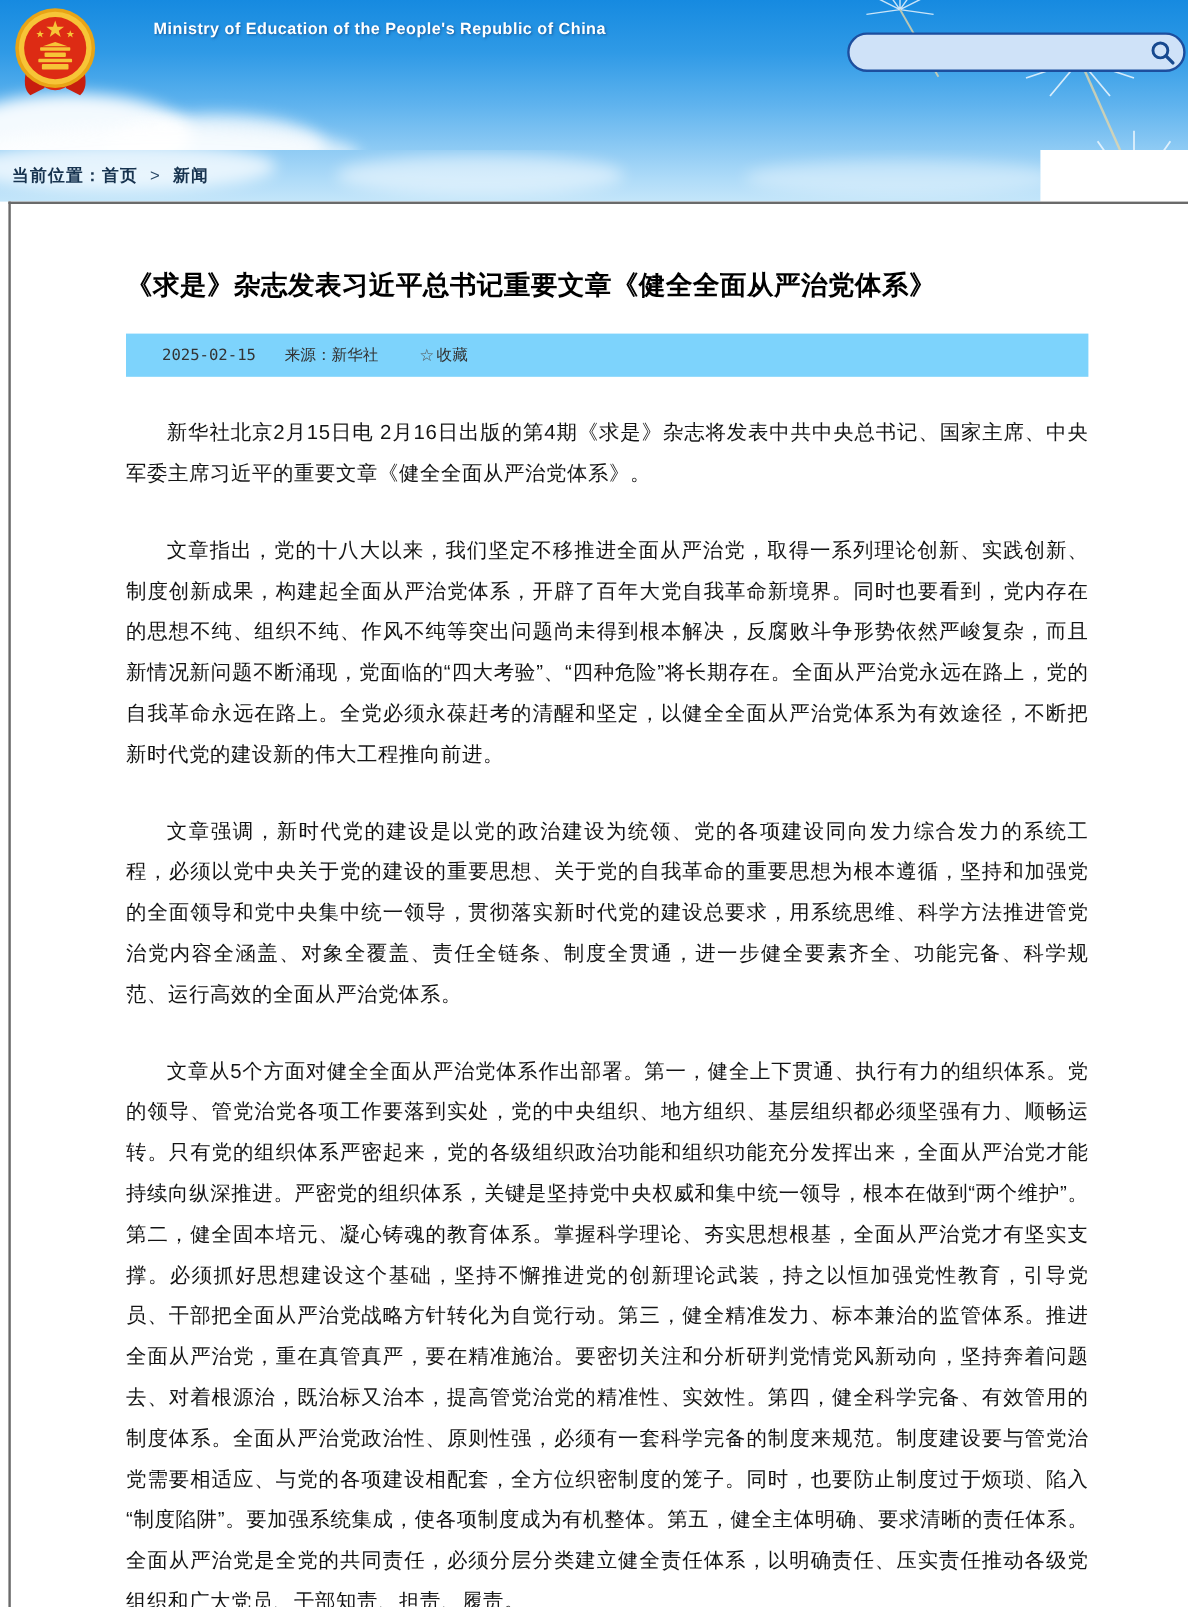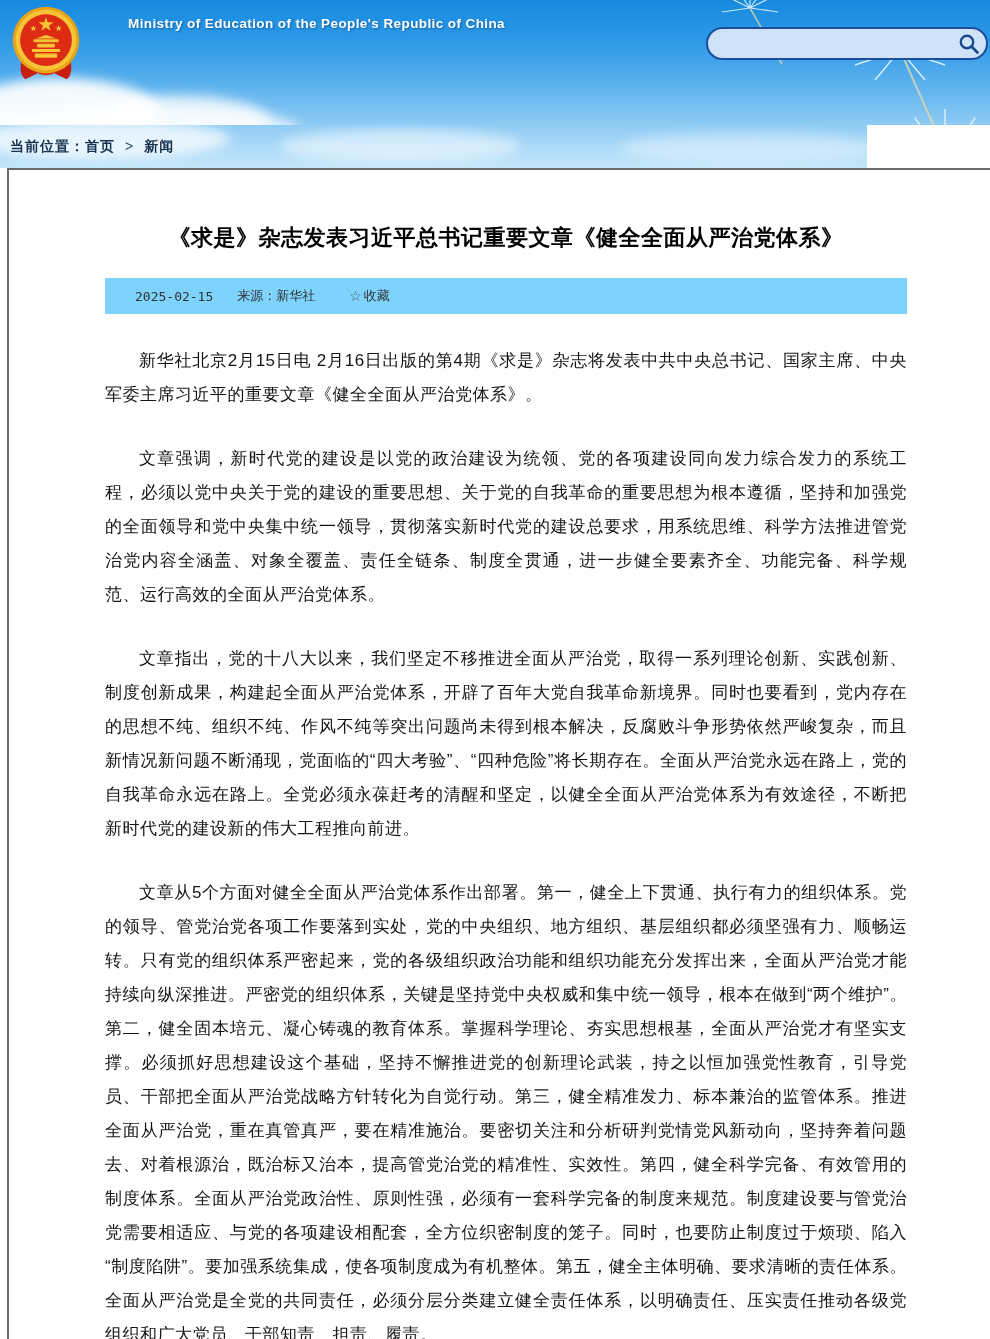--- a/index.html
+++ b/index.html
@@ -61,21 +61,21 @@
   .crumb-sep { margin:0 10px; font-weight:normal; color:#2a4a68; }
 
   
   .content-box {
     position:relative; margin-left:7px; width:983px; min-height:1171px;
     background:#ffffff;
     border-top:2px solid #6a6a6a; border-left:2px solid #6a6a6a;
     padding:52px 83px 40px 96px;
   }
   .article-title {
-    text-align:center; font-size:22px; font-weight:bold; color:#000000;
+    font-size:22px; font-weight:bold; color:#000000;
     line-height:32px; letter-spacing:.5px;
   }
   .meta-bar {
     margin-top:24px; height:36px; background:#7dd3fc;
     display:flex; align-items:center; padding-left:30px;
     font-size:13px; color:#333333;
   }
   .meta-date { font-family:"DejaVu Sans Mono","Liberation Mono",monospace; letter-spacing:0; }
   .meta-source { margin-left:24px; }
   .favorite-btn {
@@ -168,17 +168,17 @@
     <span class="meta-date">2025-02-15</span>
     <span class="meta-source">来源：新华社</span>
     <button class="favorite-btn">
       <span class="favorite-star">☆</span>
       <span>收藏</span>
     </button>
   </div>
 
   <div class="article-body">
       <p>新华社北京2月15日电 2月16日出版的第4期《求是》杂志将发表中共中央总书记、国家主席、中央军委主席习近平的重要文章《健全全面从严治党体系》。</p>
+      <p>文章指出，党的十八大以来，我们坚定不移推进全面从严治党，取得一系列理论创新、实践创新、制度创新成果，构建起全面从严治党体系，开辟了百年大党自我革命新境界。同时也要看到，党内存在的思想不纯、组织不纯、作风不纯等突出问题尚未得到根本解决，反腐败斗争形势依然严峻复杂，而且新情况新问题不断涌现，党面临的“四大考验”、“四种危险”将长期存在。全面从严治党永远在路上，党的自我革命永远在路上。全党必须永葆赶考的清醒和坚定，以健全全面从严治党体系为有效途径，不断把新时代党的建设新的伟大工程推向前进。</p>
       <p>文章强调，新时代党的建设是以党的政治建设为统领、党的各项建设同向发力综合发力的系统工程，必须以党中央关于党的建设的重要思想、关于党的自我革命的重要思想为根本遵循，坚持和加强党的全面领导和党中央集中统一领导，贯彻落实新时代党的建设总要求，用系统思维、科学方法推进管党治党内容全涵盖、对象全覆盖、责任全链条、制度全贯通，进一步健全要素齐全、功能完备、科学规范、运行高效的全面从严治党体系。</p>
-      <p>文章指出，党的十八大以来，我们坚定不移推进全面从严治党，取得一系列理论创新、实践创新、制度创新成果，构建起全面从严治党体系，开辟了百年大党自我革命新境界。同时也要看到，党内存在的思想不纯、组织不纯、作风不纯等突出问题尚未得到根本解决，反腐败斗争形势依然严峻复杂，而且新情况新问题不断涌现，党面临的“四大考验”、“四种危险”将长期存在。全面从严治党永远在路上，党的自我革命永远在路上。全党必须永葆赶考的清醒和坚定，以健全全面从严治党体系为有效途径，不断把新时代党的建设新的伟大工程推向前进。</p>
       <p>文章从5个方面对健全全面从严治党体系作出部署。第一，健全上下贯通、执行有力的组织体系。党的领导、管党治党各项工作要落到实处，党的中央组织、地方组织、基层组织都必须坚强有力、顺畅运转。只有党的组织体系严密起来，党的各级组织政治功能和组织功能充分发挥出来，全面从严治党才能持续向纵深推进。严密党的组织体系，关键是坚持党中央权威和集中统一领导，根本在做到“两个维护”。第二，健全固本培元、凝心铸魂的教育体系。掌握科学理论、夯实思想根基，全面从严治党才有坚实支撑。必须抓好思想建设这个基础，坚持不懈推进党的创新理论武装，持之以恒加强党性教育，引导党员、干部把全面从严治党战略方针转化为自觉行动。第三，健全精准发力、标本兼治的监管体系。推进全面从严治党，重在真管真严，要在精准施治。要密切关注和分析研判党情党风新动向，坚持奔着问题去、对着根源治，既治标又治本，提高管党治党的精准性、实效性。第四，健全科学完备、有效管用的制度体系。全面从严治党政治性、原则性强，必须有一套科学完备的制度来规范。制度建设要与管党治党需要相适应、与党的各项建设相配套，全方位织密制度的笼子。同时，也要防止制度过于烦琐、陷入“制度陷阱”。要加强系统集成，使各项制度成为有机整体。第五，健全主体明确、要求清晰的责任体系。全面从严治党是全党的共同责任，必须分层分类建立健全责任体系，以明确责任、压实责任推动各级党组织和广大党员、干部知责、担责、履责。</p>
     </div>
 </main>
 
 </body></html>

